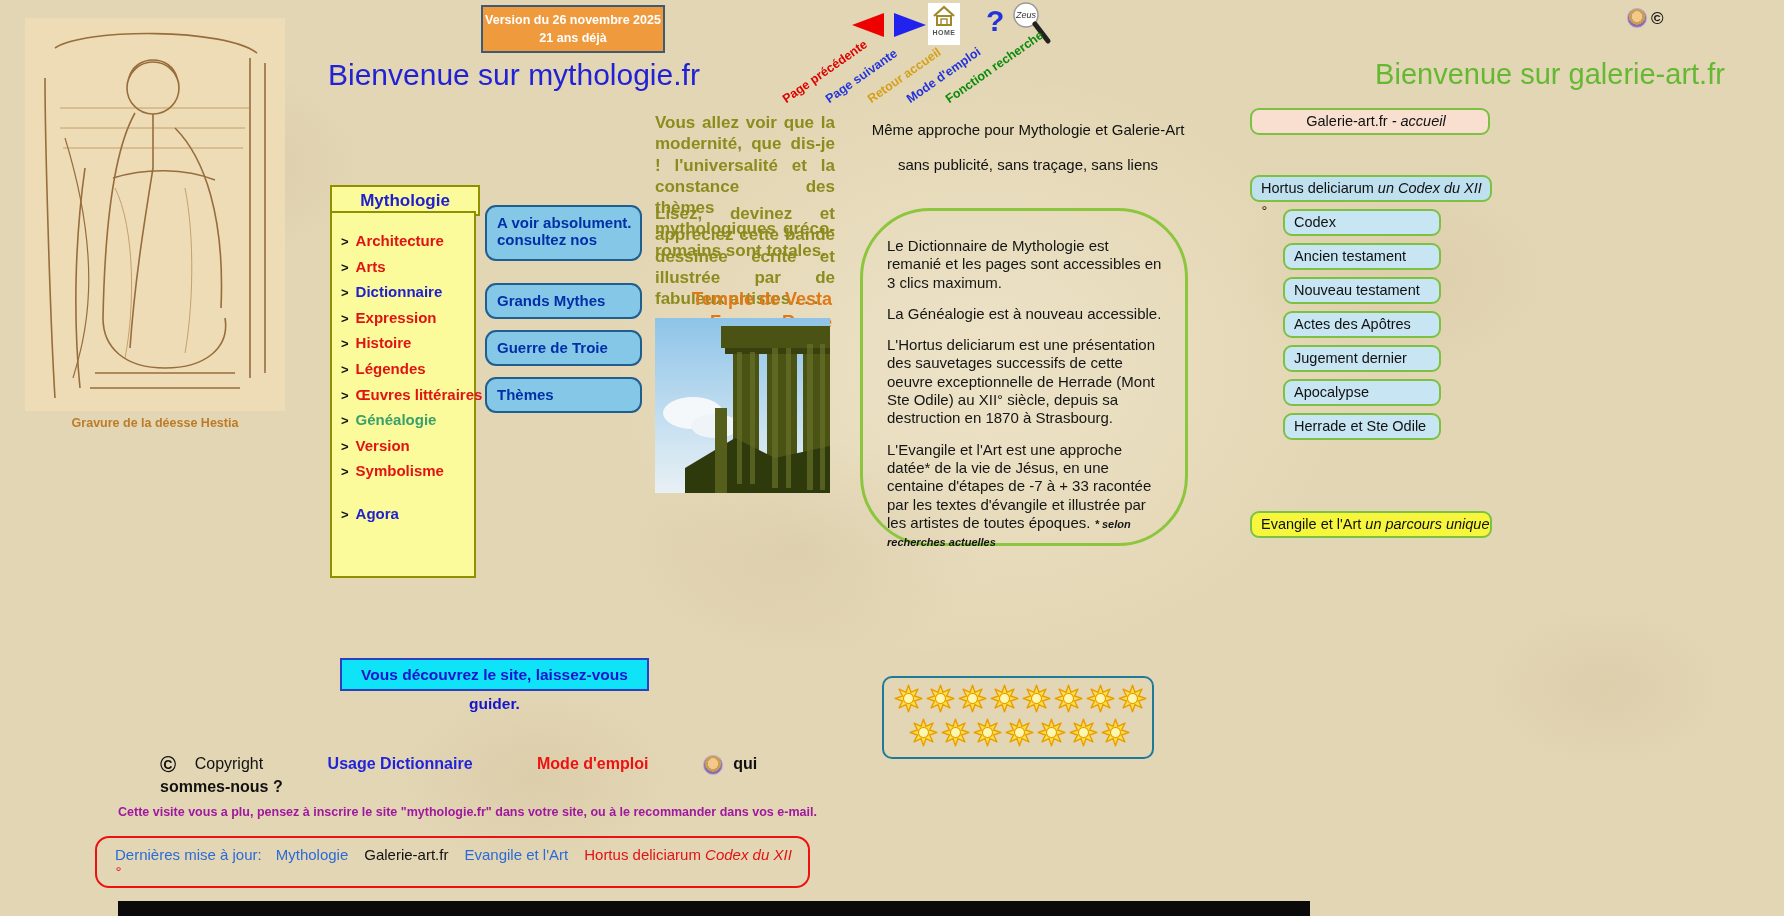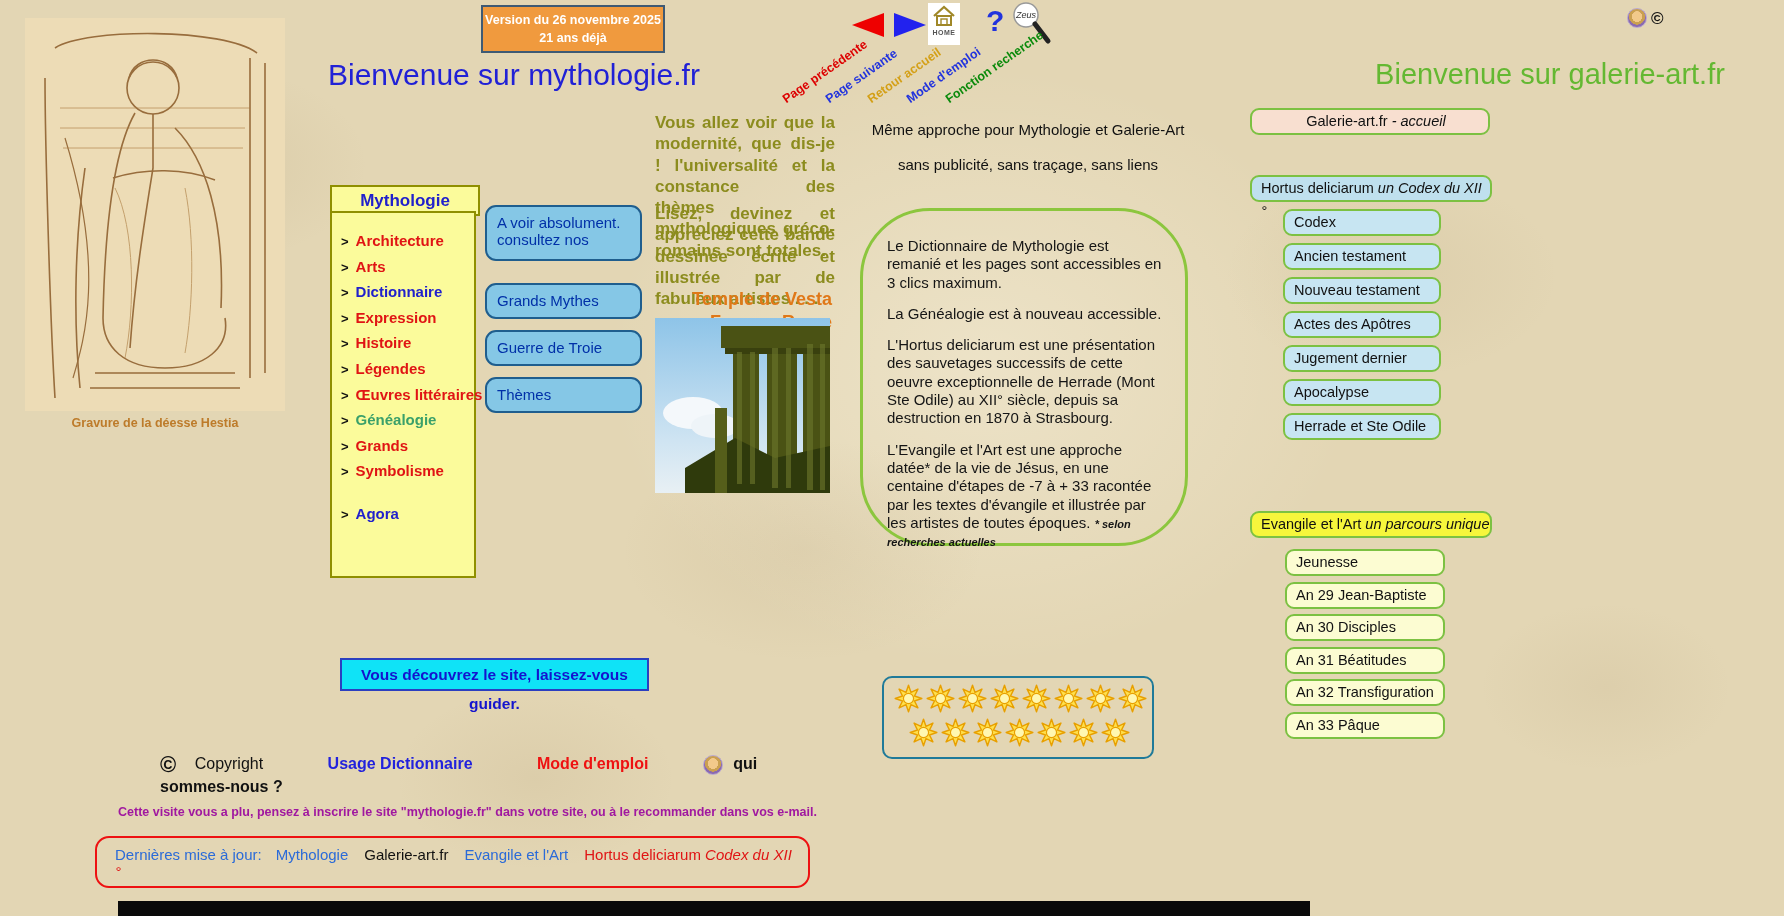--- a/index.html
+++ b/index.html
@@ -47,21 +47,21 @@
   .menu-title{left:330px;top:185px;width:146px;height:27px;background:#fbfb9b;border:2px solid #8f8f00;
     color:#2020cc;font-weight:bold;font-size:17px;text-align:center;line-height:27px;}
   .menu-box{left:330px;top:211px;width:146px;height:367px;background:#fbfb9b;border:2px solid #8f8f00;
     padding:16px 0 0 9px;box-sizing:border-box;}
   .menu-item{font-size:15px;font-weight:bold;line-height:24.6px;white-space:nowrap;cursor:pointer;}
   .menu-item .chev{color:#111;font-size:13px;margin-right:7px;}
   .menu-item.gap{margin-top:17px;}
   
   .bluebtns{left:485px;top:205px;width:157px;}
   .bluebtn{box-sizing:border-box;width:157px;background:#85c7e6;border:2px solid #1f5e8e;border-radius:11px;
-    color:#0030a8;font-weight:normal;font-size:15px;padding:7px 6px 7px 10px;margin-bottom:11px;cursor:pointer;}
+    color:#0030a8;font-weight:bold;font-size:15px;padding:7px 6px 7px 10px;margin-bottom:11px;cursor:pointer;}
   .bluebtn:nth-of-type(1){height:56px;margin-bottom:22px;}
   .bluebtn:nth-of-type(2),.bluebtn:nth-of-type(3),.bluebtn:nth-of-type(4){height:36px;}
   
   .intro{left:655px;width:180px;color:#8c8c1e;font-weight:bold;font-size:17px;text-align:justify;line-height:1.25;}
   .intro1{top:112px;}
   .intro2{top:203px;}
   .temple-cap{left:652px;top:288px;width:180px;text-align:right;color:#e07818;font-weight:bold;font-size:18px;line-height:1.3;}
   .temple{left:655px;top:318px;width:175px;height:175px;}
   
   .tagline{left:868px;top:120px;width:320px;text-align:center;color:#111;font-size:15px;line-height:1.3;}
@@ -203,21 +203,21 @@
 
       <div class="menu-item">
         <span class="chev">&gt;</span><span style="color: rgb(224, 20, 20);">Œuvres littéraires</span>
       </div>
 
       <div class="menu-item">
         <span class="chev">&gt;</span><span style="color: rgb(58, 160, 106);">Généalogie</span>
       </div>
 
       <div class="menu-item">
-        <span class="chev">&gt;</span><span style="color: rgb(224, 20, 20);">Grands</span>
+        <span class="chev">&gt;</span><span style="color: rgb(224, 20, 20);">Version</span>
       </div>
 
       <div class="menu-item">
         <span class="chev">&gt;</span><span style="color: rgb(224, 20, 20);">Symbolisme</span>
       </div>
 
       <div class="menu-item gap">
         <span class="chev">&gt;</span><span style="color: rgb(32, 32, 204);">Agora</span>
       </div>
 
@@ -304,28 +304,20 @@
       <div class="pill">Nouveau testament</div>
       <div class="pill">Actes des Apôtres</div>
       <div class="pill">Jugement dernier</div>
       <div class="pill">Apocalypse</div>
       <div class="pill">Herrade et Ste Odile</div>
   </div>
 
   <div class="abs pill evangile-head">
     <span>Evangile et l'Art </span><span class="it">un parcours unique</span>
   </div>
-  <div class="abs evangile-items">
-    <div class="pill">Jeunesse</div>
-      <div class="pill">An 29 Jean-Baptiste</div>
-      <div class="pill">An 30 Disciples</div>
-      <div class="pill">An 31 Béatitudes</div>
-      <div class="pill">An 32 Transfiguration</div>
-      <div class="pill">An 33 Pâque</div>
-  </div>
 
   <div class="abs guide">Vous découvrez le site, laissez-vous guider.</div>
 
   <div class="abs promo">Cette visite vous a plu, pensez à inscrire le site "mythologie.fr" dans votre site, ou à le recommander dans vos e-mail.</div>
 
   <div class="abs foot-row">
     <span class="copy-big">©</span>
     <span style="margin-right:60px;">Copyright</span>
     <span class="link-usage" style="margin-right:60px;">Usage Dictionnaire</span>
     <span class="link-mode" style="margin-right:50px;">Mode d'emploi</span>

